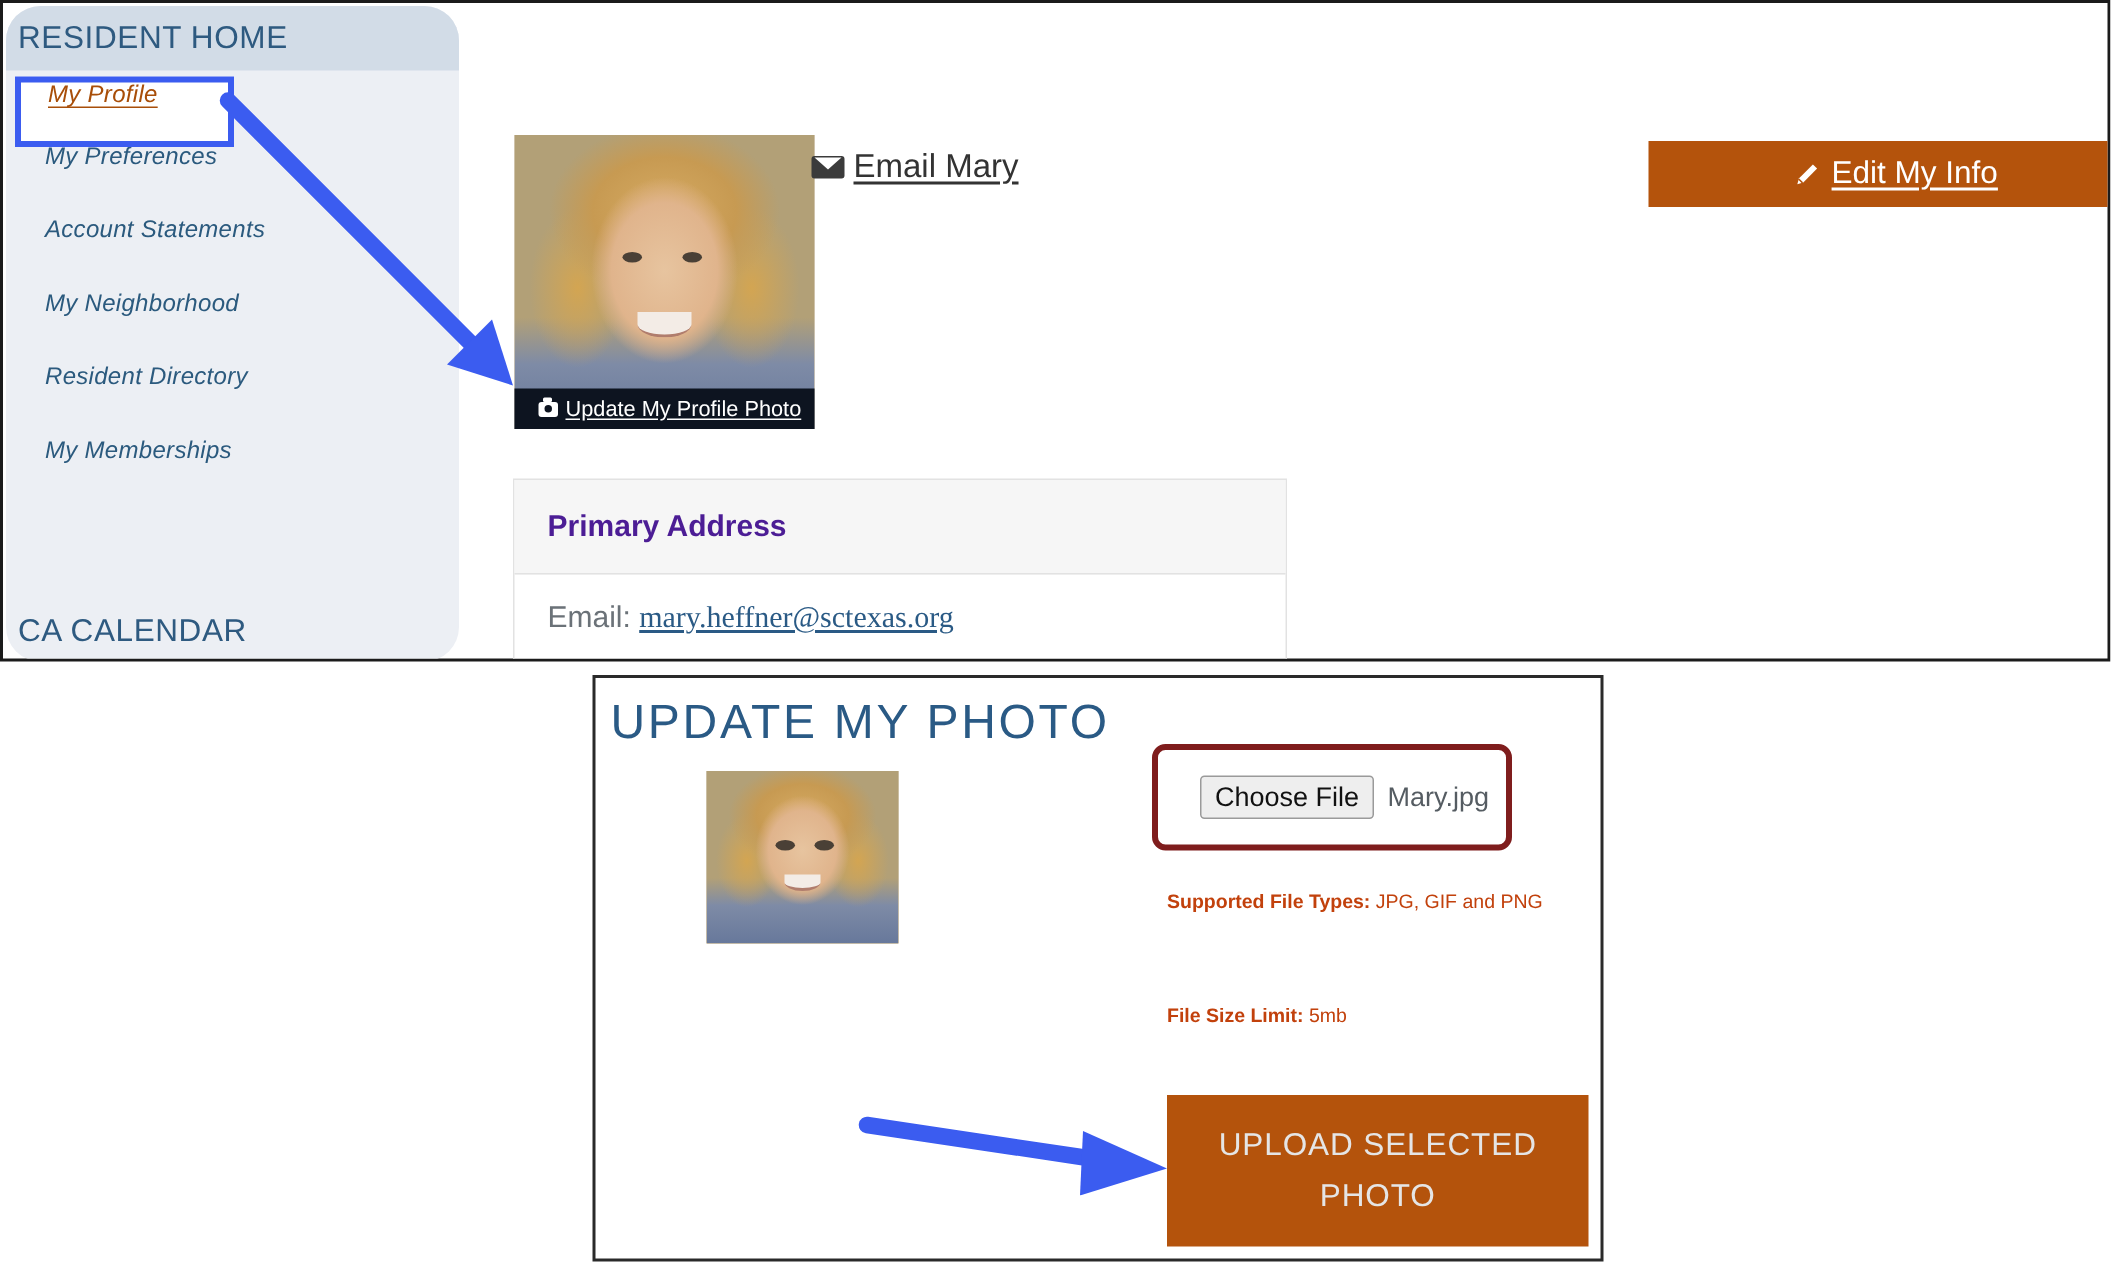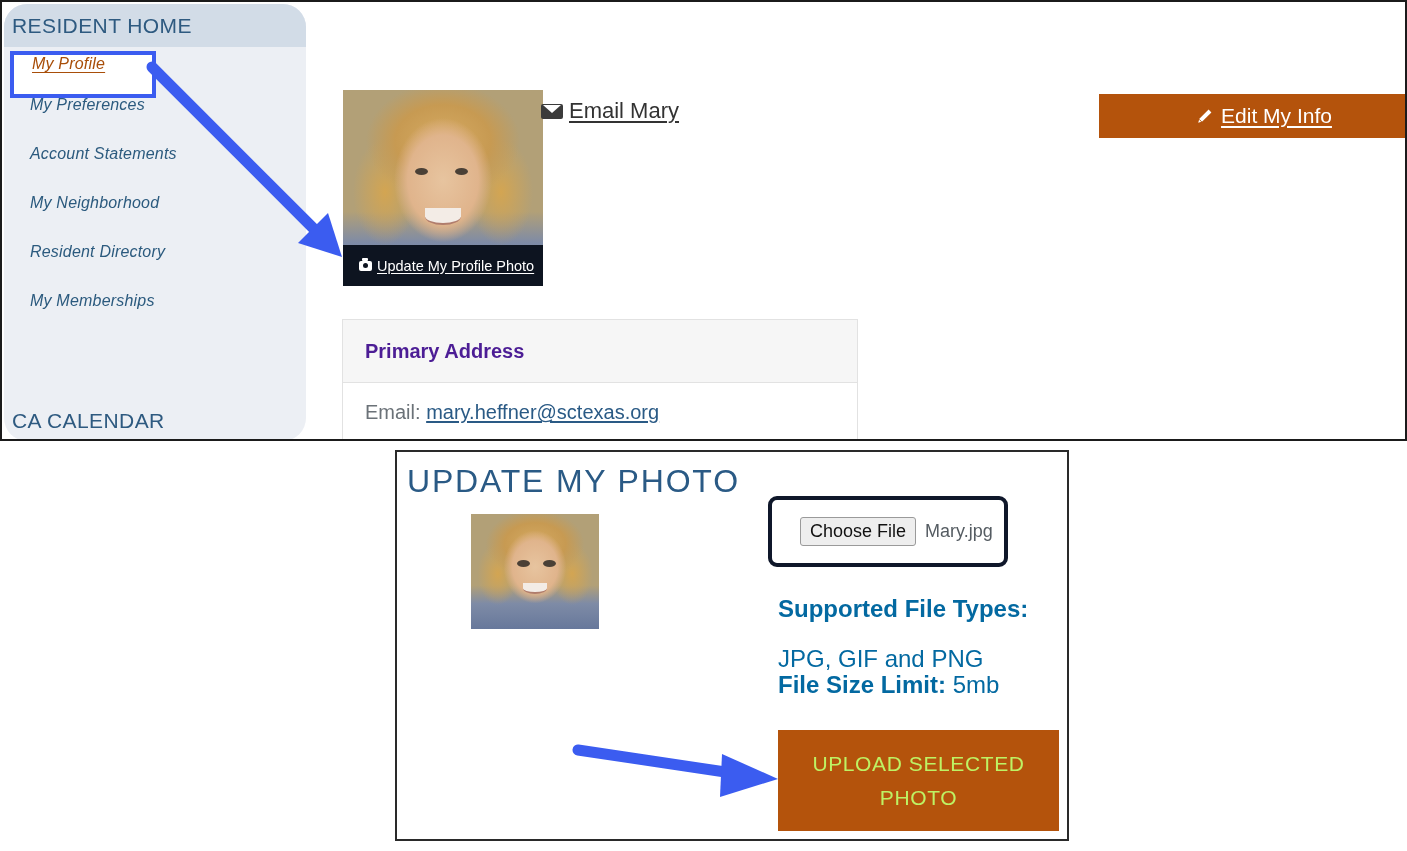--- a/index.html
+++ b/index.html
@@ -160,21 +160,21 @@
     height: 8%;
     border-radius: 0 0 60% 60%;
     background: #f3ece6;
     border-bottom: 2px solid #b07d6d;
   }
   #photo-caption {
     position: absolute;
     left: 0;
     bottom: 0;
     width: 100%;
-    height: 41px;
+    height: 27px;
     background: #0d1420;
     display: flex;
     align-items: center;
     box-sizing: border-box;
     padding-left: 16px;
   }
   #photo-caption .cam-icon {
     display: inline-block;
     width: 13px;
     height: 10px;
@@ -303,20 +303,21 @@
   #address-card-body {
     padding: 18px 0 0 22px;
     font-size: 20px;
     color: #6b7278;
     white-space: nowrap;
   }
   #address-card-body a {
     color: #2a5a85;
     text-decoration: underline;
     text-underline-offset: 2px;
+    font-family: Liberation Serif, serif;
   }
 
   
   #arrow-top {
     position: absolute;
     left: 140px;
     top: 55px;
     width: 230px;
     height: 230px;
     pointer-events: none;
@@ -354,21 +355,21 @@
     overflow: hidden;
     background: #b3a07a;
   }
   
   #file-highlight {
     position: absolute;
     left: 371px;
     top: 44px;
     width: 240px;
     height: 71px;
-    border: 4px solid #0f172a;
+    border: 4px solid #7f1d1d;
     border-radius: 9px;
     background: #ffffff;
     box-sizing: border-box;
     display: flex;
     align-items: center;
     padding-left: 28px;
   }
   #choose-file-btn {
     background: #eeeeee;
     border: 1px solid #9a9a9a;
@@ -383,37 +384,37 @@
   #file-name {
     font-size: 18px;
     color: #555c62;
     margin-left: 9px;
     white-space: nowrap;
   }
 
   .info-line {
     position: absolute;
     left: 381px;
-    font-size: 24px;
-    color: #0369a1;
-    line-height: 50px;
+    font-size: 13px;
+    color: #c2410c;
+    line-height: 34px;
     width: 270px;
   }
   .info-line b { font-weight: bold; }
   #info-types { top: 132px; }
   #info-size  { top: 208px; }
 
   #upload-btn {
     position: absolute;
     left: 381px;
     top: 278px;
     width: 281px;
     height: 101px;
     background: #b4530c;
-    color: #bef264;
+    color: #e5e5e5;
     font-size: 21px;
     letter-spacing: 0.6px;
     display: flex;
     align-items: center;
     justify-content: center;
     text-align: center;
     line-height: 34px;
     cursor: pointer;
     box-sizing: border-box;
     padding: 0 30px;

